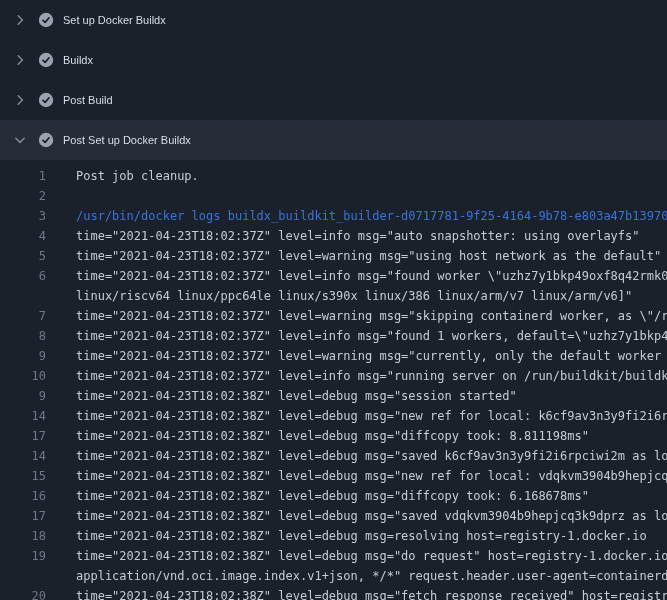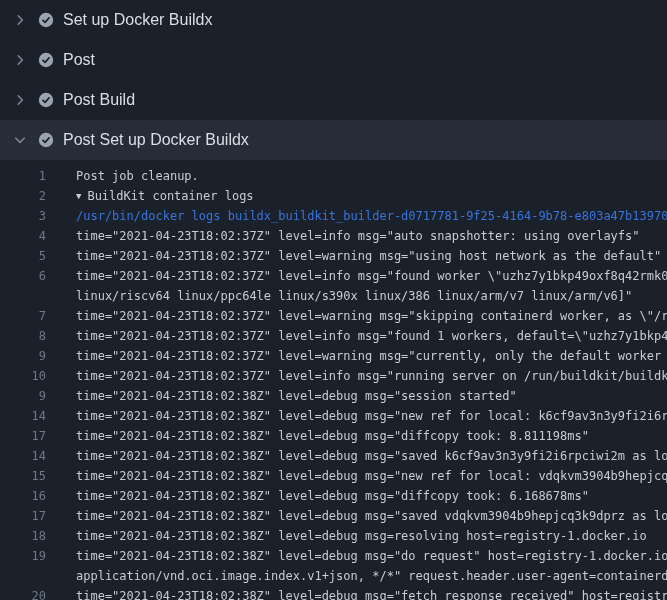--- a/index.html
+++ b/index.html
@@ -14,21 +14,21 @@
     font-family: "Liberation Sans", sans-serif;
   }
   
   #steps { }
   .step {
     display: flex;
     align-items: center;
     height: 40px;
     padding: 0 12px;
     color: var(--stepLabel, #d9dfe7);
-    font-size: 16px;
+    font-size: 11px;
     cursor: pointer;
     box-sizing: border-box;
   }
   .step.expanded { background: var(--rowExpanded, #262d38); }
   .chev {
     width: 16px; height: 16px;
     margin-right: 10px;
     color: var(--chevron, #7d8590);
     display: flex; align-items: center; justify-content: center;
     flex: 0 0 16px;
@@ -101,21 +101,21 @@
       <svg width="16" height="16" viewBox="0 0 16 16" aria-hidden="true">
         <path d="M6.2 3.8 L10.4 8 L6.2 12.2" fill="none" stroke="currentColor" stroke-width="1.6" stroke-linecap="round" stroke-linejoin="round"></path>
       </svg>
     </span>
     <span class="check">
       <svg width="16" height="16" viewBox="0 0 16 16" aria-hidden="true">
         <circle cx="8" cy="8" r="7.2" fill="var(--checkFill, #9aa4ae)"></circle>
         <path d="M4.9 8.3 L7.1 10.4 L11.1 5.8" fill="none" stroke="var(--checkMark, #1b212b)" stroke-width="1.7" stroke-linecap="round" stroke-linejoin="round"></path>
       </svg>
     </span>
-    <span class="slabel">Post</span>
+    <span class="slabel">Buildx</span>
   </div>
       <div class="step">
     <span class="chev">
       <svg width="16" height="16" viewBox="0 0 16 16" aria-hidden="true">
         <path d="M6.2 3.8 L10.4 8 L6.2 12.2" fill="none" stroke="currentColor" stroke-width="1.6" stroke-linecap="round" stroke-linejoin="round"></path>
       </svg>
     </span>
     <span class="check">
       <svg width="16" height="16" viewBox="0 0 16 16" aria-hidden="true">
         <circle cx="8" cy="8" r="7.2" fill="var(--checkFill, #9aa4ae)"></circle>
@@ -139,21 +139,20 @@
     <span class="slabel">Post Set up Docker Buildx</span>
   </div>
     </div>
   <div id="log">
       <div class="line plain">
     <span class="ln">1</span>
     <span class="lt"><span class="txt">Post job cleanup.</span></span>
   </div>
       <div class="line group">
     <span class="ln">2</span>
-    <span class="lt"><span class="caret">▼</span><span class="txt">BuildKit container logs</span></span>
   </div>
       <div class="line command">
     <span class="ln">3</span>
     <span class="lt"><span class="txt">/usr/bin/docker logs buildx_buildkit_builder-d0717781-9f25-4164-9b78-e803a47b13970</span></span>
   </div>
       <div class="line plain">
     <span class="ln">4</span>
     <span class="lt"><span class="txt">time="2021-04-23T18:02:37Z" level=info msg="auto snapshotter: using overlayfs"</span></span>
   </div>
       <div class="line plain">

